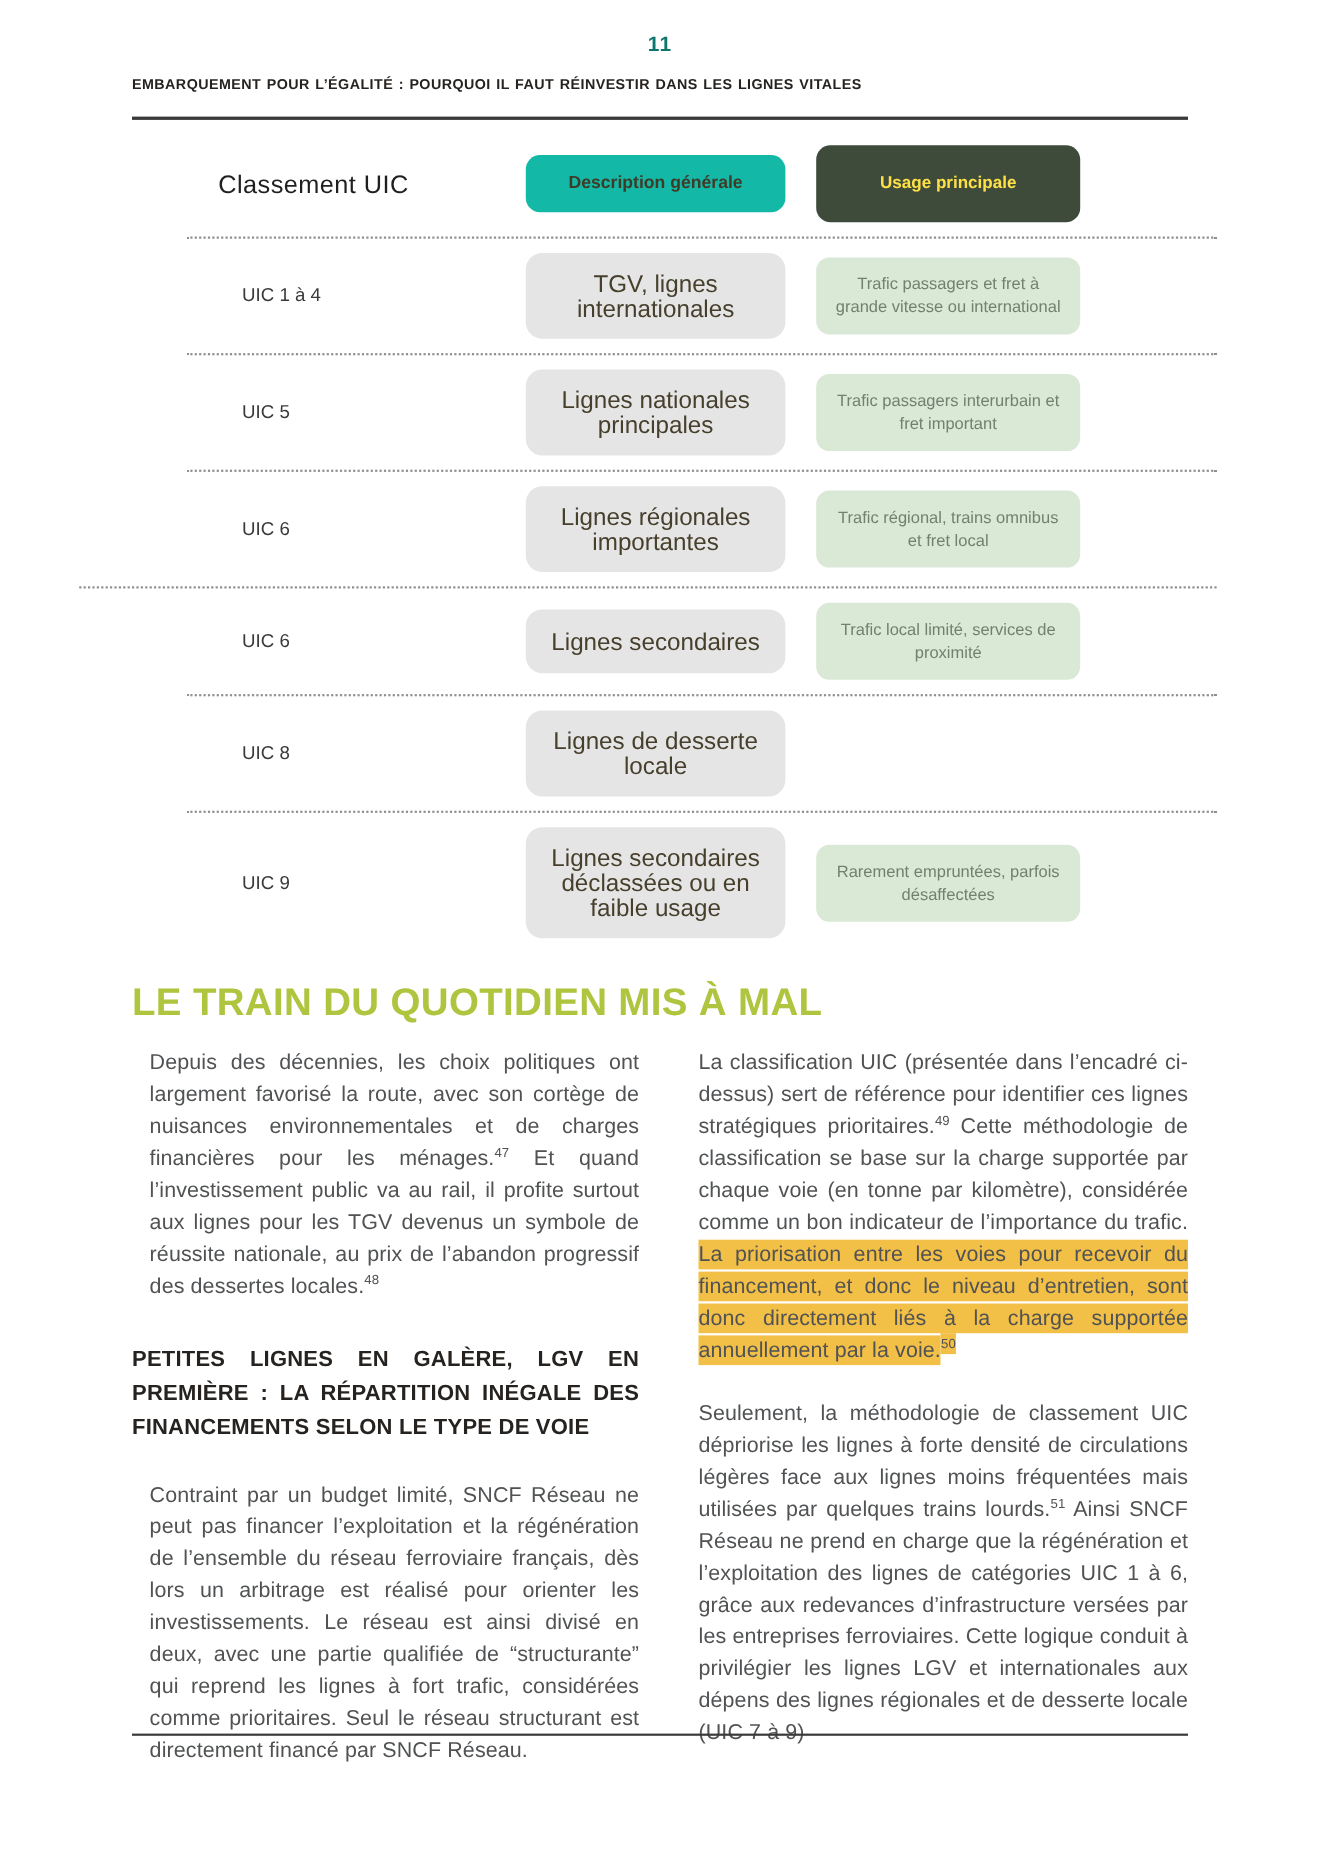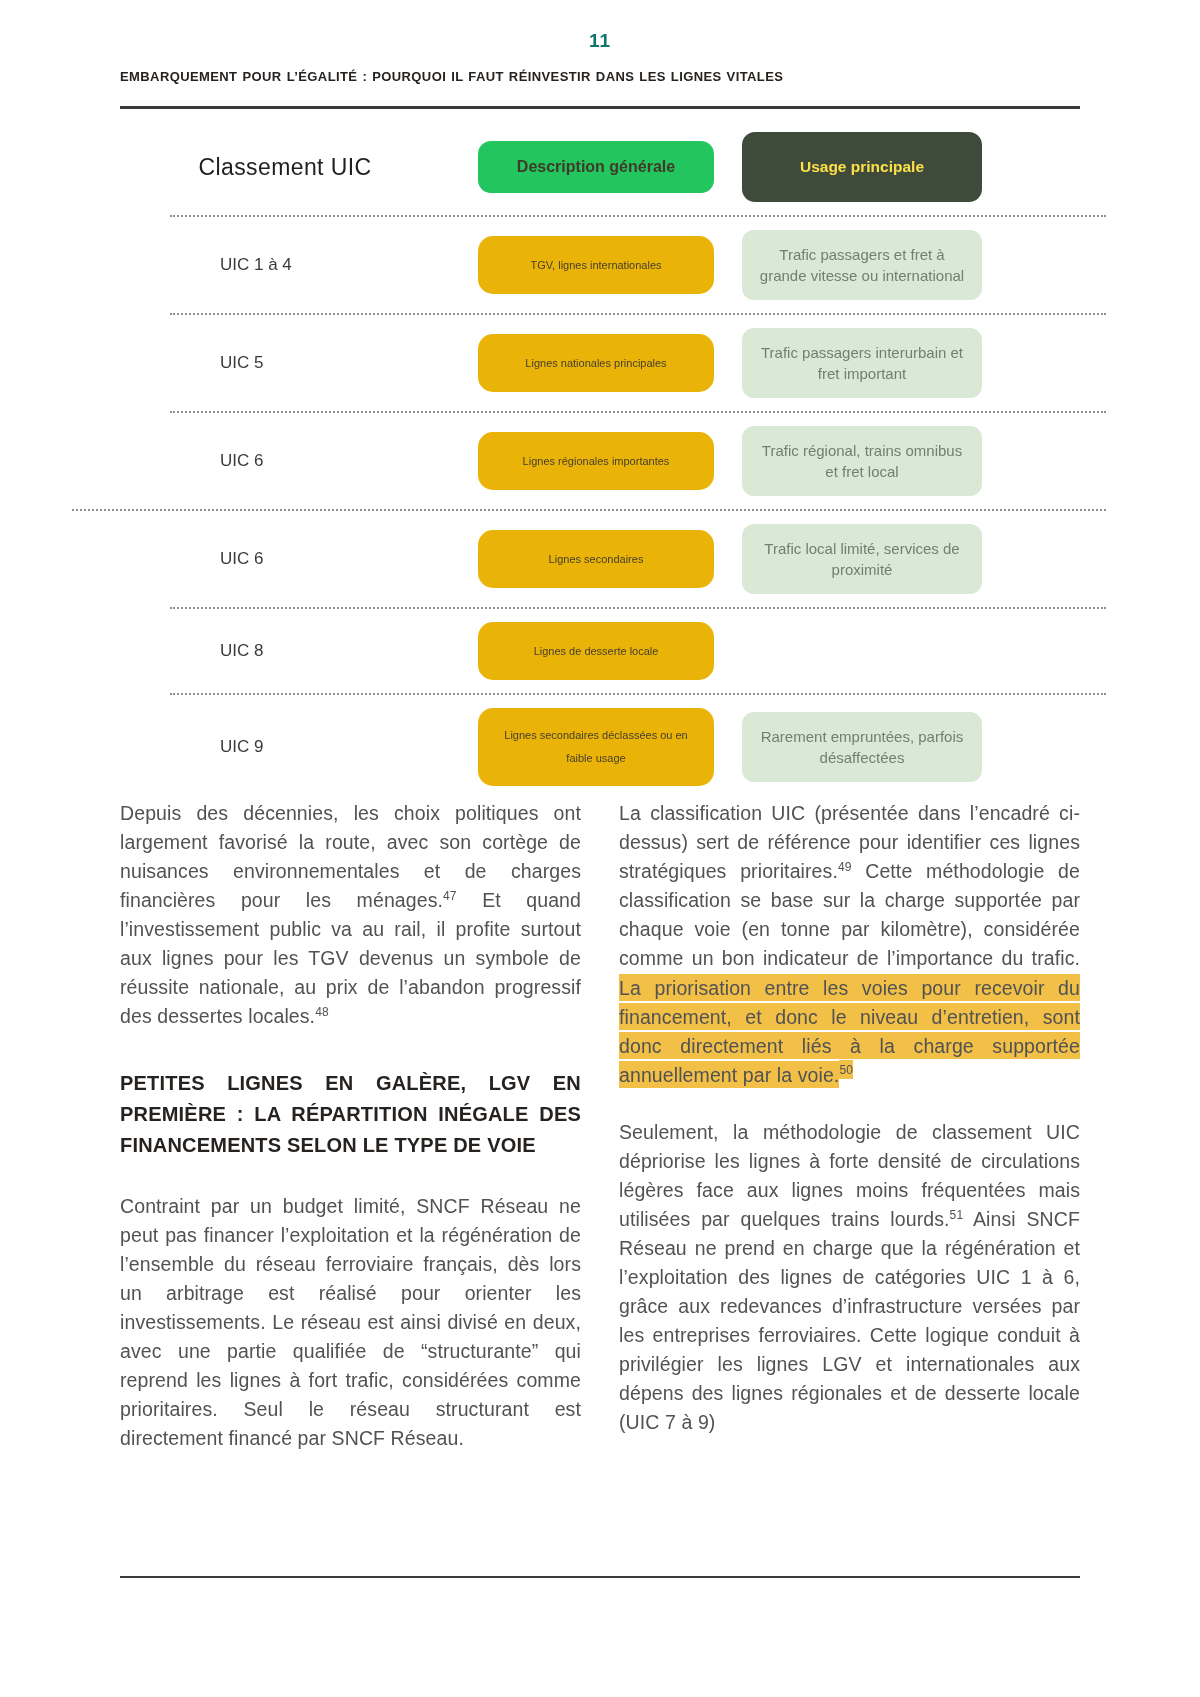--- a/index.html
+++ b/index.html
@@ -15,31 +15,31 @@
   .running-head{font-size:13px;font-weight:bold;color:#26221f;letter-spacing:.4px;margin-top:17px;word-spacing:1px;}
   .top-rule{border-top:3px solid #3a3a3a;margin-top:22px;}
 
   
   .uic-table{margin-top:10px;}
   .t-row{display:grid;grid-template-columns:330px 236px 240px;column-gap:28px;align-items:center;padding:13px 0;}
   .t-sep{border-top:2px dotted #8f8f8f;margin-left:50px;margin-right:-26px;height:0;}
   .t-sep.wide{margin-left:-48px;}
   .t-head .classement-head{font-size:23px;color:#1f1f1f;text-align:center;letter-spacing:.4px;font-weight:400;}
   .pill{border-radius:13px;text-align:center;display:flex;align-items:center;justify-content:center;}
-  .desc-head{background:#22c55e;color:#403a28;font-weight:bold;font-size:16px;padding:17px 12px;}
+  .desc-head{background:#14b8a6;color:#403a28;font-weight:bold;font-size:16px;padding:17px 12px;}
   .usage-head{background:#3e4b3b;color:#fde047;font-weight:bold;font-size:15.5px;padding:26px 12px;}
   .t-label{font-size:17px;color:#3a3a3a;padding-left:100px;font-weight:400;}
-  .desc-box{background:#eab308;color:#463f2c;font-size:11px;line-height:23px;padding:16px 18px;border-radius:15px;min-height:26px;}
+  .desc-box{background:#e5e5e5;color:#463f2c;font-size:22px;line-height:23px;padding:16px 18px;border-radius:15px;min-height:26px;}
   .usage-box{background:#dae8d6;color:#72806f;font-size:15px;line-height:21px;padding:14px 14px;border-radius:12px;min-height:20px;}
 
   
   .section-heading{color:#afc53f;font-size:35px;font-weight:bold;letter-spacing:.3px;margin:26px 0 20px 0;}
   .cols{display:flex;gap:38px;}
   .col{flex:1;min-width:0;}
-  .body-p{font-size:19.5px;line-height:29px;text-align:justify;margin:0 0 29px 0;letter-spacing:.1px;color:#505254;}
+  .body-p{font-size:19.5px;line-height:29px;text-align:justify;margin:0 0 29px 16px;letter-spacing:.1px;color:#505254;}
   .body-p sup{font-size:12px;line-height:0;}
   .sub-heading{font-size:20px;line-height:31px;font-weight:bold;color:#26221f;text-align:justify;margin:37px 0 31px 0;letter-spacing:.2px;}
   .hl{background:#f2bf47;padding:2.5px 0;box-decoration-break:clone;-webkit-box-decoration-break:clone;}
 
   .bottom-rule{position:absolute;left:120px;right:120px;top:1576px;border-top:2px solid #3a3a3a;}
 </style>
 </head>
 <body>
 
 <div class="page">
@@ -86,20 +86,21 @@
         </div>
         <div class="t-sep"></div>
         <div class="t-row">
           <div class="t-label">UIC 9</div>
           <div class="pill desc-box">Lignes secondaires déclassées ou en faible usage</div>
           <div class="pill usage-box">Rarement empruntées, parfois désaffectées</div>
         </div>
       </div>
   </div>
 
+  <h2 class="section-heading">LE TRAIN DU QUOTIDIEN MIS À MAL</h2>
 
   <div class="cols">
     <div class="col">
         <p class="body-p"><span>Depuis des décennies, les choix politiques ont largement favorisé la route, avec son cortège de nuisances environnementales et de charges financières pour les ménages.</span><sup>47</sup><span> Et quand l’investissement public va au rail, il profite surtout aux lignes pour les TGV devenus un symbole de réussite nationale, au prix de l’abandon progressif des dessertes locales.</span><sup>48</sup></p>
         <h3 class="sub-heading"><span>PETITES LIGNES EN GALÈRE, LGV EN PREMIÈRE : LA RÉPARTITION INÉGALE DES FINANCEMENTS SELON LE TYPE DE VOIE</span></h3>
         <p class="body-p"><span>Contraint par un budget limité, SNCF Réseau ne peut pas financer l’exploitation et la régénération de l’ensemble du réseau ferroviaire français, dès lors un arbitrage est réalisé pour orienter les investissements. Le réseau est ainsi divisé en deux, avec une partie qualifiée de “structurante” qui reprend les lignes à fort trafic, considérées comme prioritaires. Seul le réseau structurant est directement financé par SNCF Réseau.</span></p>
       </div>
     <div class="col">
         <p class="body-p"><span>La classification UIC (présentée dans l’encadré ci-dessus) sert de référence pour identifier ces lignes stratégiques prioritaires.</span><sup>49</sup><span> Cette méthodologie de classification se base sur la charge supportée par chaque voie (en tonne par kilomètre), considérée comme un bon indicateur de l’importance du trafic. </span><span class="hl">La priorisation entre les voies pour recevoir du financement, et donc le niveau d’entretien, sont donc directement liés à la charge supportée annuellement par la voie.</span><sup class="hl">50</sup></p>
         <p class="body-p"><span>Seulement, la méthodologie de classement UIC dépriorise les lignes à forte densité de circulations légères face aux lignes moins fréquentées mais utilisées par quelques trains lourds.</span><sup>51</sup><span> Ainsi SNCF Réseau ne prend en charge que la régénération et l’exploitation des lignes de catégories UIC 1 à 6, grâce aux redevances d’infrastructure versées par les entreprises ferroviaires. Cette logique conduit à privilégier les lignes LGV et internationales aux dépens des lignes régionales et de desserte locale (UIC 7 à 9)</span></p>

